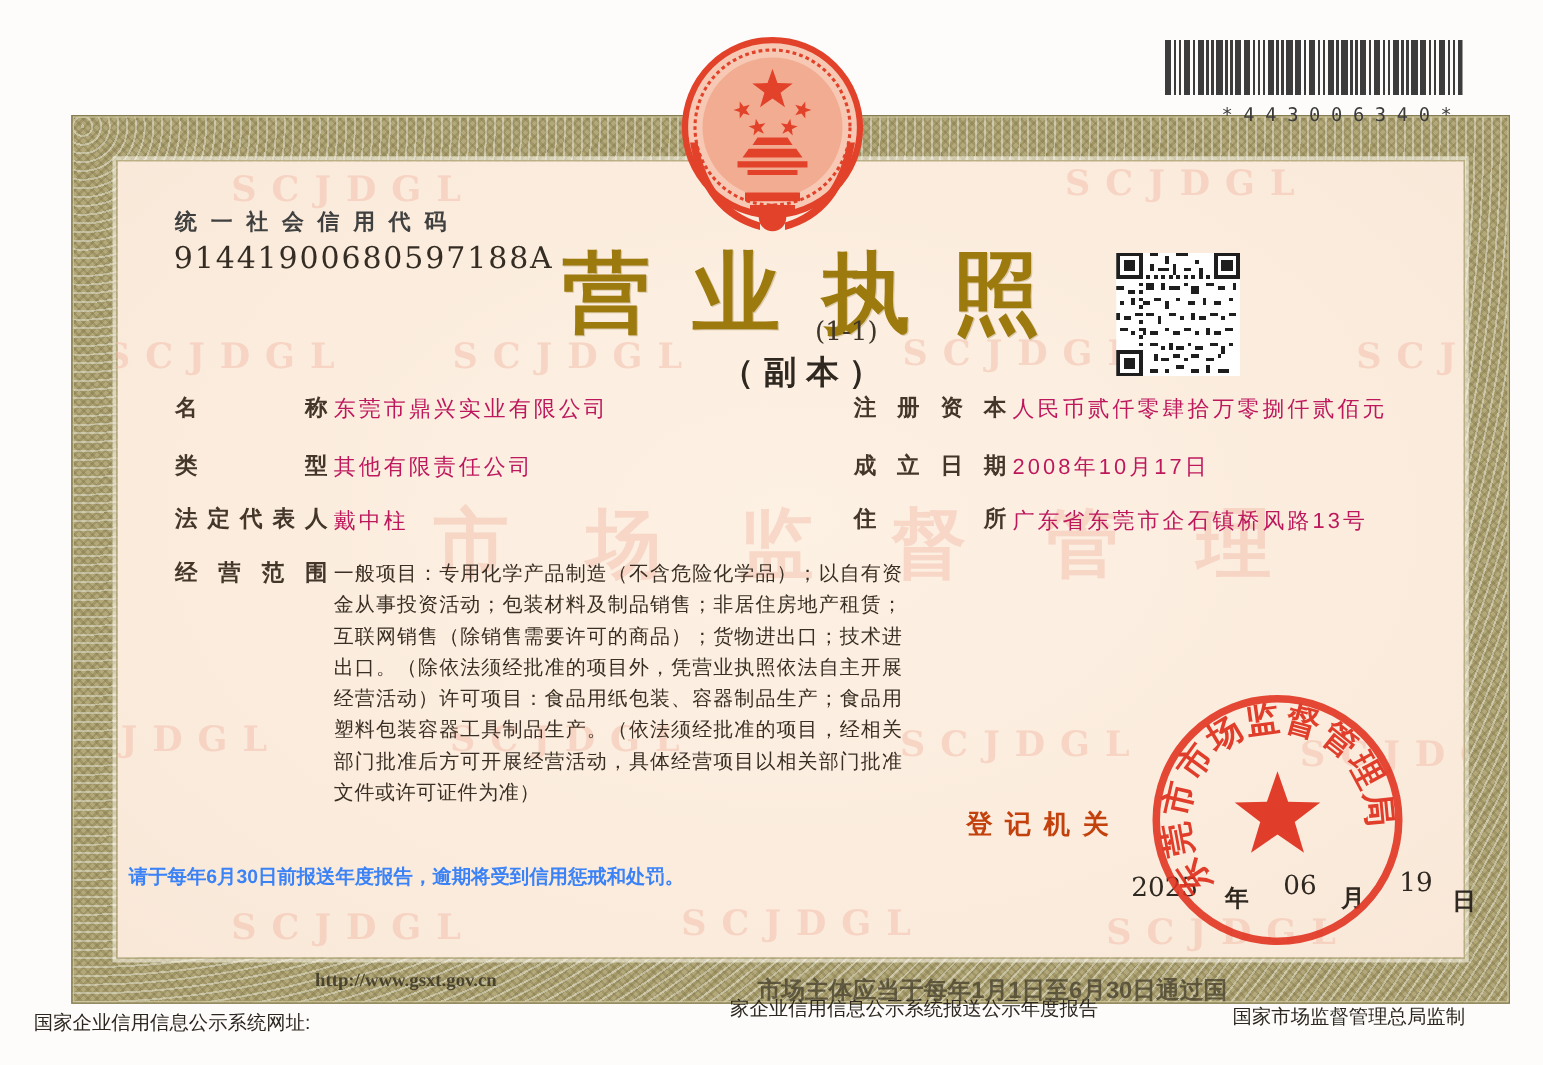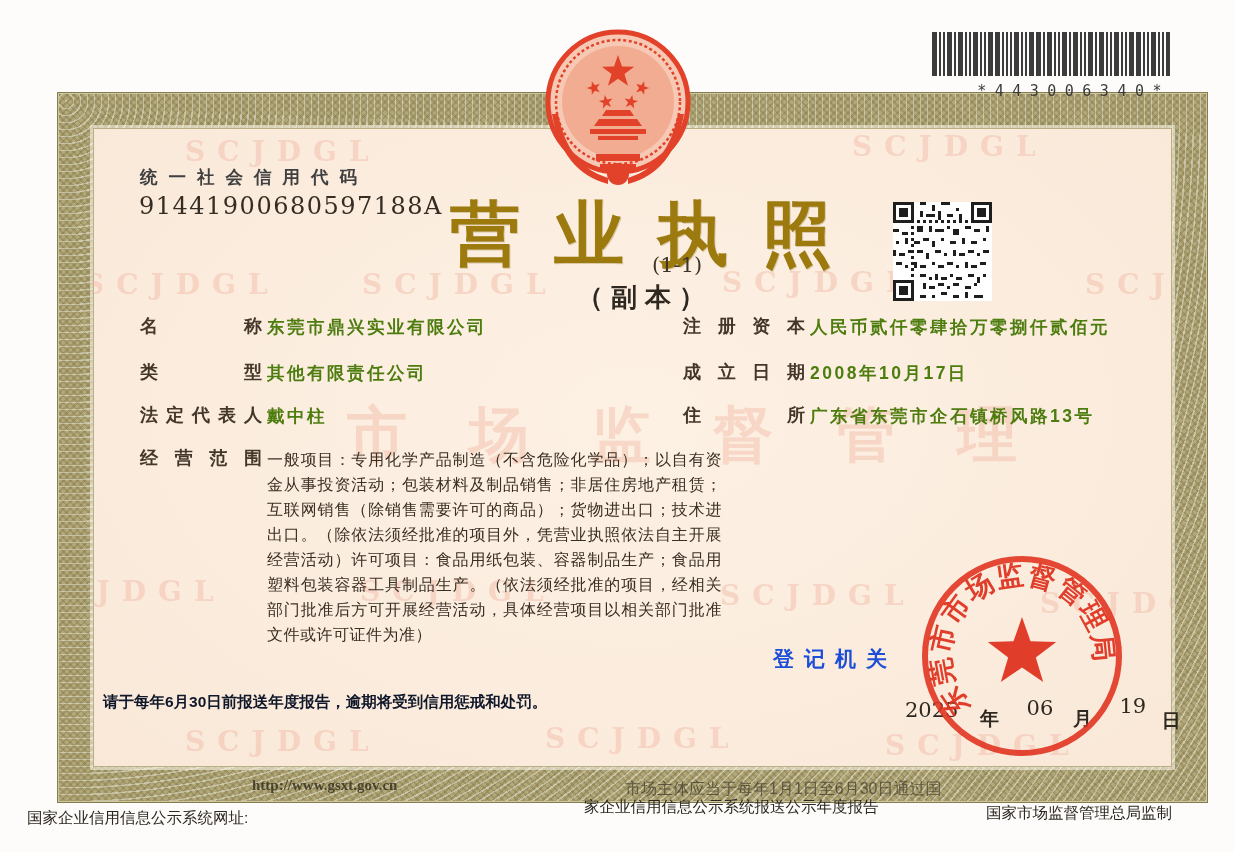--- a/index.html
+++ b/index.html
@@ -26,28 +26,28 @@
   .content{position:absolute;inset:0;z-index:4;}
   .abs{position:absolute;white-space:nowrap;}
   .credit-label{left:140px;top:165px;font-size:17.5px;letter-spacing:11px;font-weight:600;color:#404040;}
   .credit-code{left:139px;top:192px;font-size:24px;letter-spacing:1.5px;font-family:"DejaVu Serif",serif;color:#352d23;}
   .title{left:450px;top:188px;font-size:70px;font-weight:800;letter-spacing:34px;color:#9d7a0e;
          font-family:"Liberation Sans",sans-serif;text-shadow:1px 1px 0 rgba(120,90,10,.25);}
   .page-no{left:652px;top:253px;font-size:21px;font-family:"DejaVu Serif",serif;color:#3d342a;}
   .copy{left:577px;top:280px;font-size:26px;font-weight:700;letter-spacing:8px;color:#2f2820;}
   .flabel{position:absolute;width:122px;font-size:18px;font-weight:700;color:#44372a;
           text-align:justify;text-align-last:justify;white-space:normal;}
-  .fvalue{font-size:17.5px;letter-spacing:2.5px;color:#4d7c0f;font-weight:700;}
+  .fvalue{font-size:17.5px;letter-spacing:2.5px;color:#be185d;font-weight:400;}
   .scope{position:absolute;left:267px;top:447px;width:455px;font-size:16px;line-height:25px;
          letter-spacing:.5px;text-align:justify;color:#3a2f24;white-space:normal;font-weight:500;}
-  .reg-label{left:773px;top:645px;font-size:21px;font-weight:700;letter-spacing:10px;color:#1d4ed8;}
-  .notice{left:103px;top:690px;font-size:15.5px;line-height:23px;font-weight:700;color:#0f172a;}
+  .reg-label{left:773px;top:645px;font-size:21px;font-weight:700;letter-spacing:10px;color:#c2410c;}
+  .notice{left:103px;top:690px;font-size:15.5px;line-height:23px;font-weight:700;color:#3b82f6;}
   .border-url{left:252px;top:777px;font-size:15px;font-weight:700;color:#3f3926;opacity:.9;z-index:5;
               font-family:"Liberation Serif",serif;}
-  .border-note{left:606px;top:779px;font-size:16px;font-weight:400;color:#4a4430;opacity:.8;z-index:5;padding-left:19px;}
+  .border-note{left:606px;top:779px;font-size:19px;font-weight:700;color:#4a4430;opacity:.8;z-index:5;}
   .footer{font-size:15.5px;color:#2c2720;}
   .f-left{left:27px;top:808px;}
   .f-center{left:584px;top:797px;}
   .f-right{left:986px;top:803px;}
   
   .barcode{position:absolute;left:932px;top:32px;width:238px;z-index:6;text-align:right;}
   .barcode-digits{font-family:"DejaVu Sans Mono",monospace;font-size:15px;letter-spacing:8.5px;
                   color:#3a3a3a;margin-top:2px;padding-left:6px;}
   
   .qr{position:absolute;left:893px;top:202px;width:99px;height:99px;z-index:5;}

